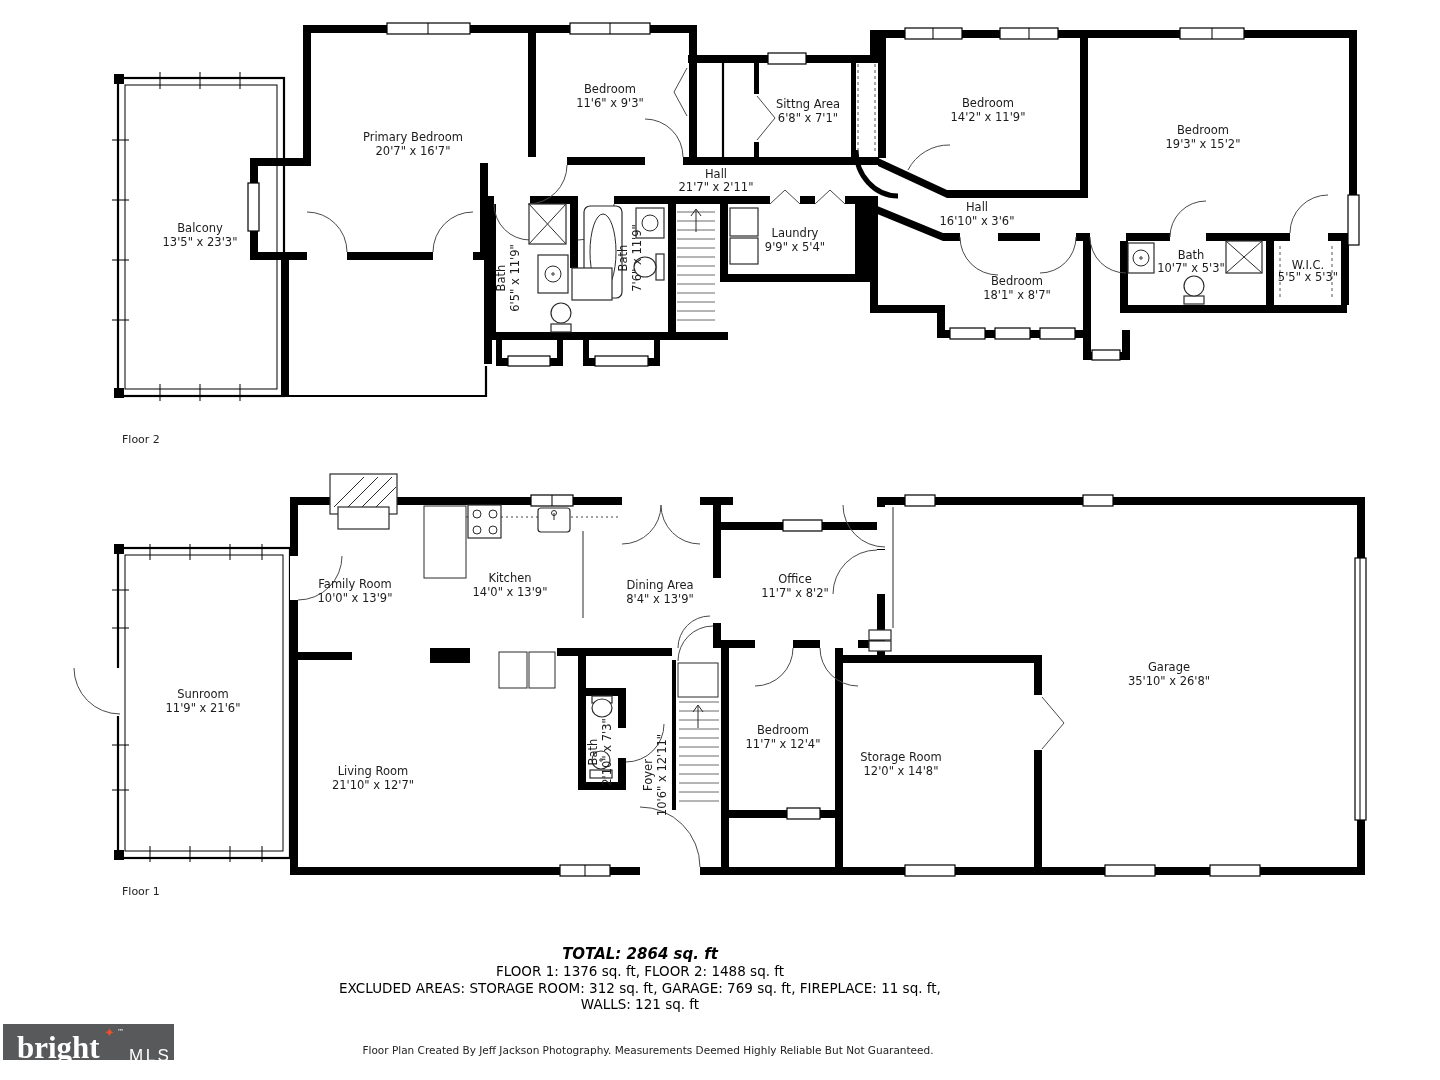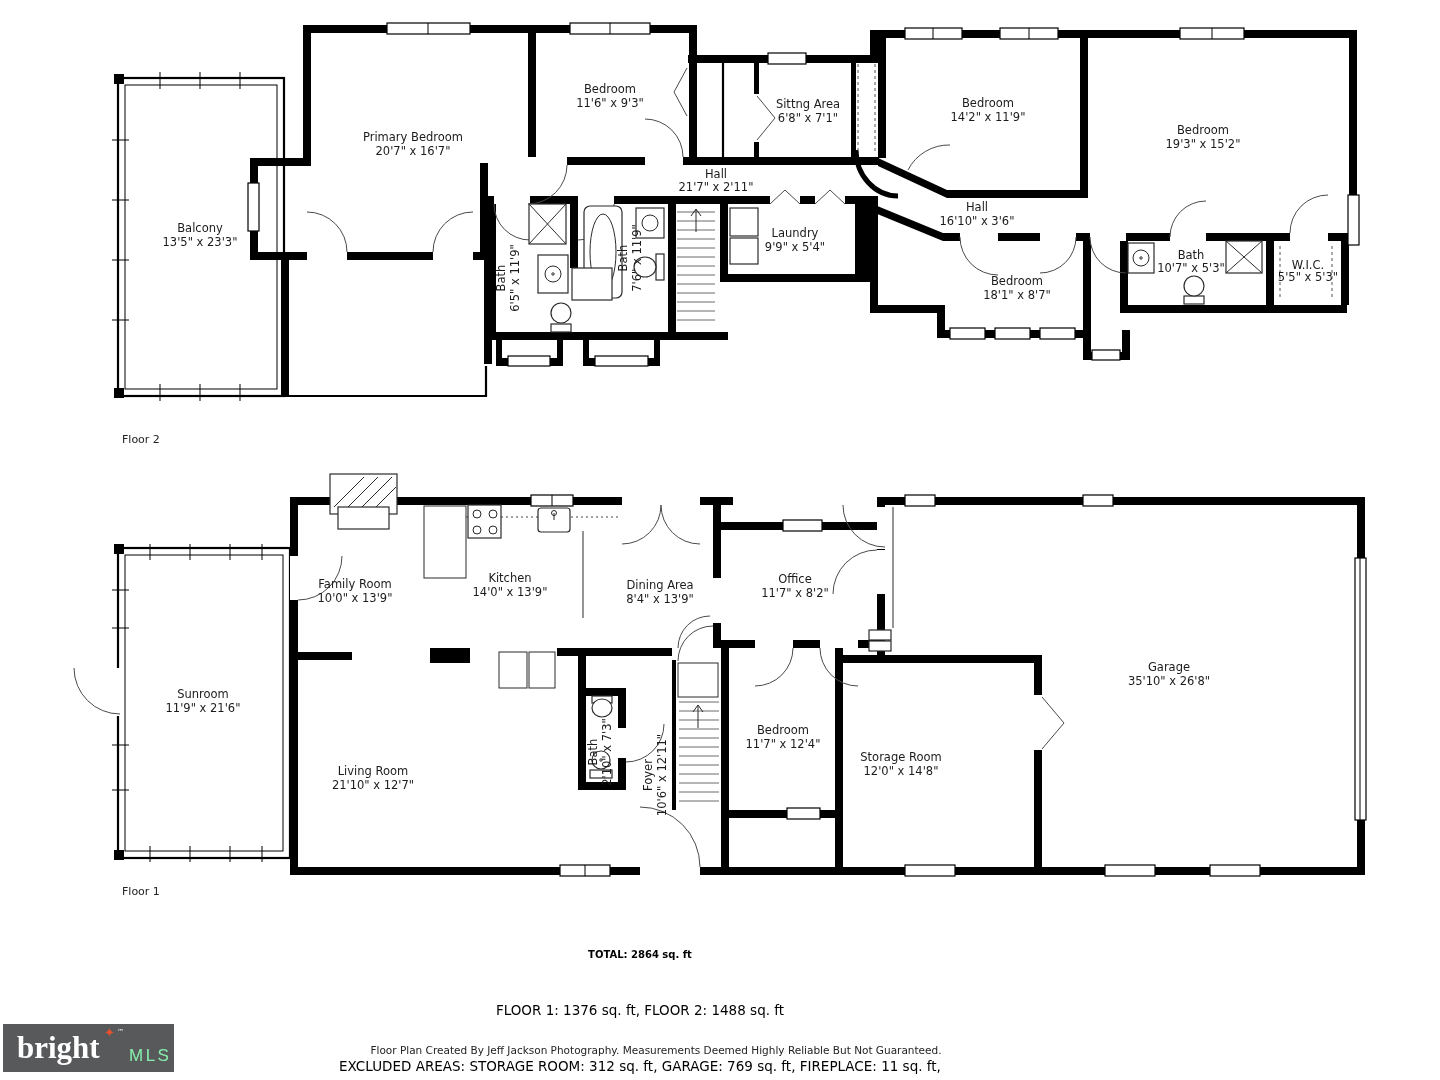--- a/index.html
+++ b/index.html
@@ -14,25 +14,25 @@
   .arc{fill:none;stroke:#4a4a4a;stroke-width:1;}
   .fix{fill:#fff;stroke:#2b2b2b;stroke-width:1.2;}
   .fixl{fill:none;stroke:#2b2b2b;stroke-width:1;}
   .tread{stroke:#6a6a6a;stroke-width:1;}
   .dash{fill:none;stroke:#555;stroke-width:1;stroke-dasharray:3 3;}
   .dots{fill:none;stroke:#444;stroke-width:1;stroke-dasharray:2 3;}
   .curvewall{fill:none;stroke:#000;stroke-width:5;}
   .lbl{font-size:11.5px;fill:#1b1b1b;text-anchor:middle;}
   .flbl{font-size:11px;fill:#222;}
   #summary{position:absolute;left:0;top:946px;width:1280px;text-align:center;color:#000;}
-  #summary .total{font-size:10px;font-weight:bold;line-height:17px;}
-  #summary .line{font-size:13.5px;line-height:16.5px;margin-top:39px;}
-  #credit{position:absolute;left:16px;top:1044px;width:1280px;text-align:center;
+  #summary .total{font-size:15px;font-weight:bold;line-height:17px;font-style:italic;}
+  #summary .line{font-size:13.5px;line-height:16.5px;}
+  #credit{position:absolute;left:8px;top:1044px;width:1280px;text-align:center;
           font-size:10.5px;color:#222;}
-  #logo{position:absolute;left:3px;top:1024px;width:171px;height:48px;}
+  #logo{position:absolute;left:3px;top:1024px;width:171px;height:36px;}
   #logo .brand{position:absolute;left:14px;top:6px;font-family:"Liberation Serif",serif;
                font-weight:bold;font-size:31px;letter-spacing:0px;}
   #logo .star{position:absolute;left:101px;top:1px;font-size:13px;}
   #logo .tm{position:absolute;left:114px;top:4px;font-size:7px;color:#fff;}
   #logo .mls{position:absolute;left:126px;top:22px;font-family:"Liberation Sans",sans-serif;
              font-size:17px;letter-spacing:2.5px;}
 </style>
 </head>
 <body>
 
@@ -469,15 +469,15 @@
     <div class="line">FLOOR 1: 1376 sq. ft, FLOOR 2: 1488 sq. ft</div>
     <div class="line">EXCLUDED AREAS: STORAGE ROOM: 312 sq. ft, GARAGE: 769 sq. ft, FIREPLACE: 11 sq. ft,</div>
     <div class="line">WALLS: 121 sq. ft</div>
   </div>
   <div id="credit">Floor Plan Created By Jeff Jackson Photography. Measurements Deemed Highly Reliable But Not Guaranteed.</div>
 
   <div id="logo" style="background: rgb(88, 89, 91);">
     <span class="brand" style="color: rgb(255, 255, 255);">bright</span>
     <span class="star" style="color: rgb(232, 80, 46);">✦</span>
     <span class="tm">™</span>
-    <span class="mls" style="color: #86efac;">MLS</span>
+    <span class="mls" style="color: #ffffff;">MLS</span>
   </div>
 </div>
 
 </body></html>

